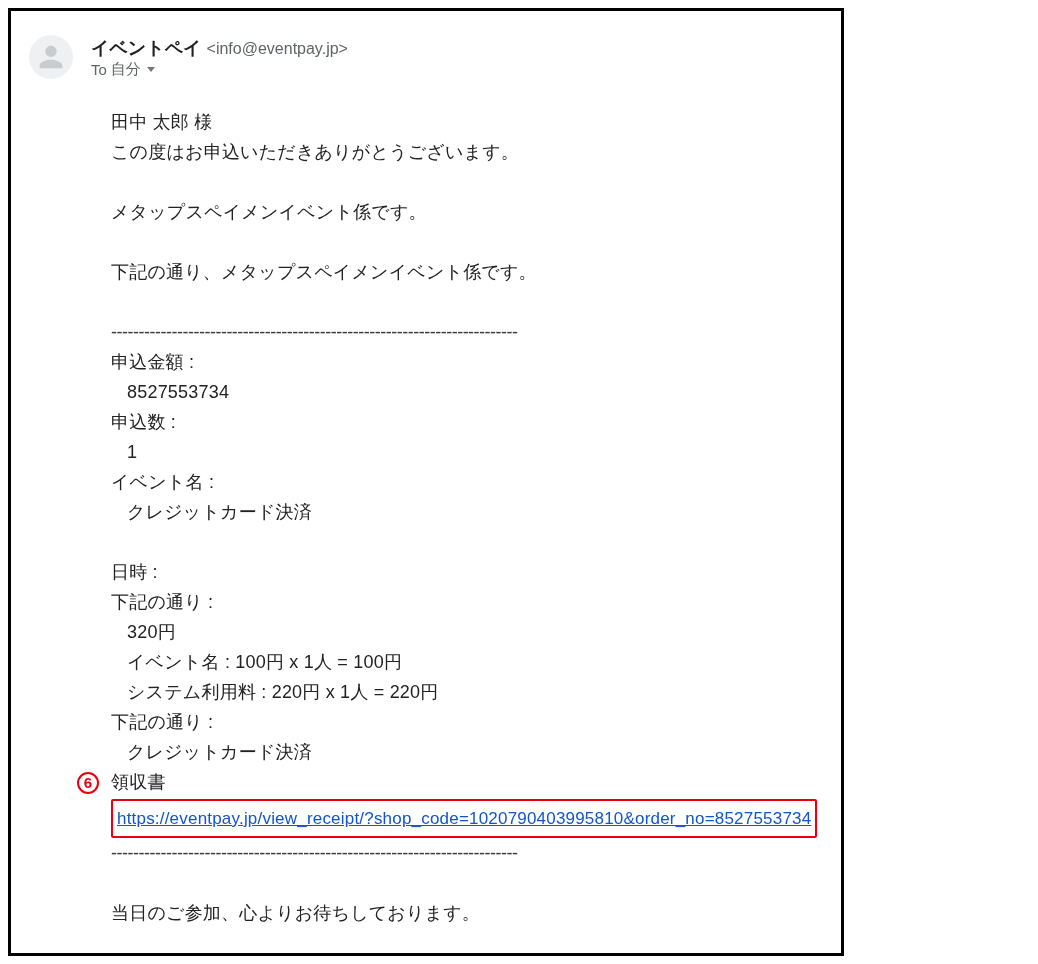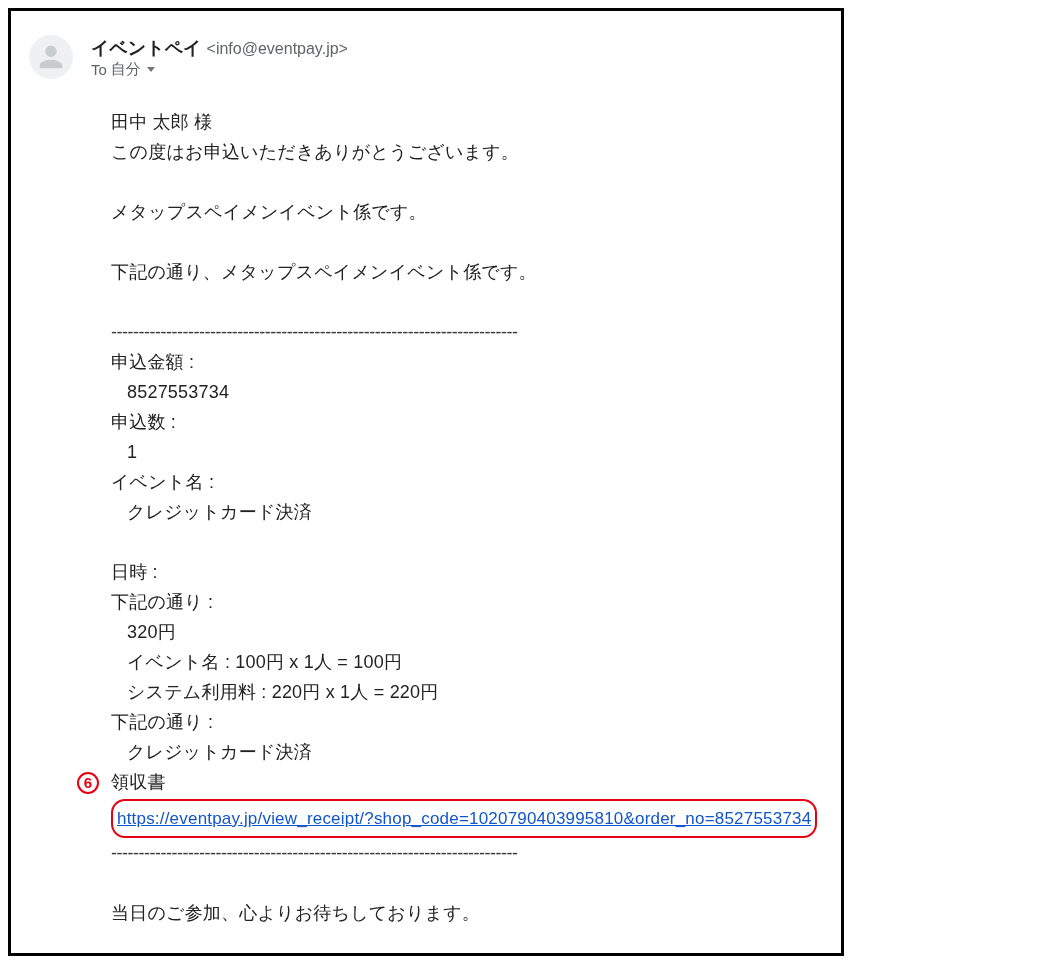--- a/index.html
+++ b/index.html
@@ -83,21 +83,21 @@
       width: 22px; height: 22px;
       border: 2px solid #e60012;
       border-radius: 50%;
       align-items: center;
       justify-content: center;
       font-size: 15px;
       line-height: 1;
     }
     .receipt-link-box {
       border: 2px solid #e60012;
-      border-radius: 14px;
+      border-radius: 2px;
       padding: 2px 4px;
       margin-top: 2px;
       display: inline-block;
     }
     .receipt-link {
       color: #1155cc;
       text-decoration: underline;
       font-size: 17px;
       word-break: break-all;
     }

